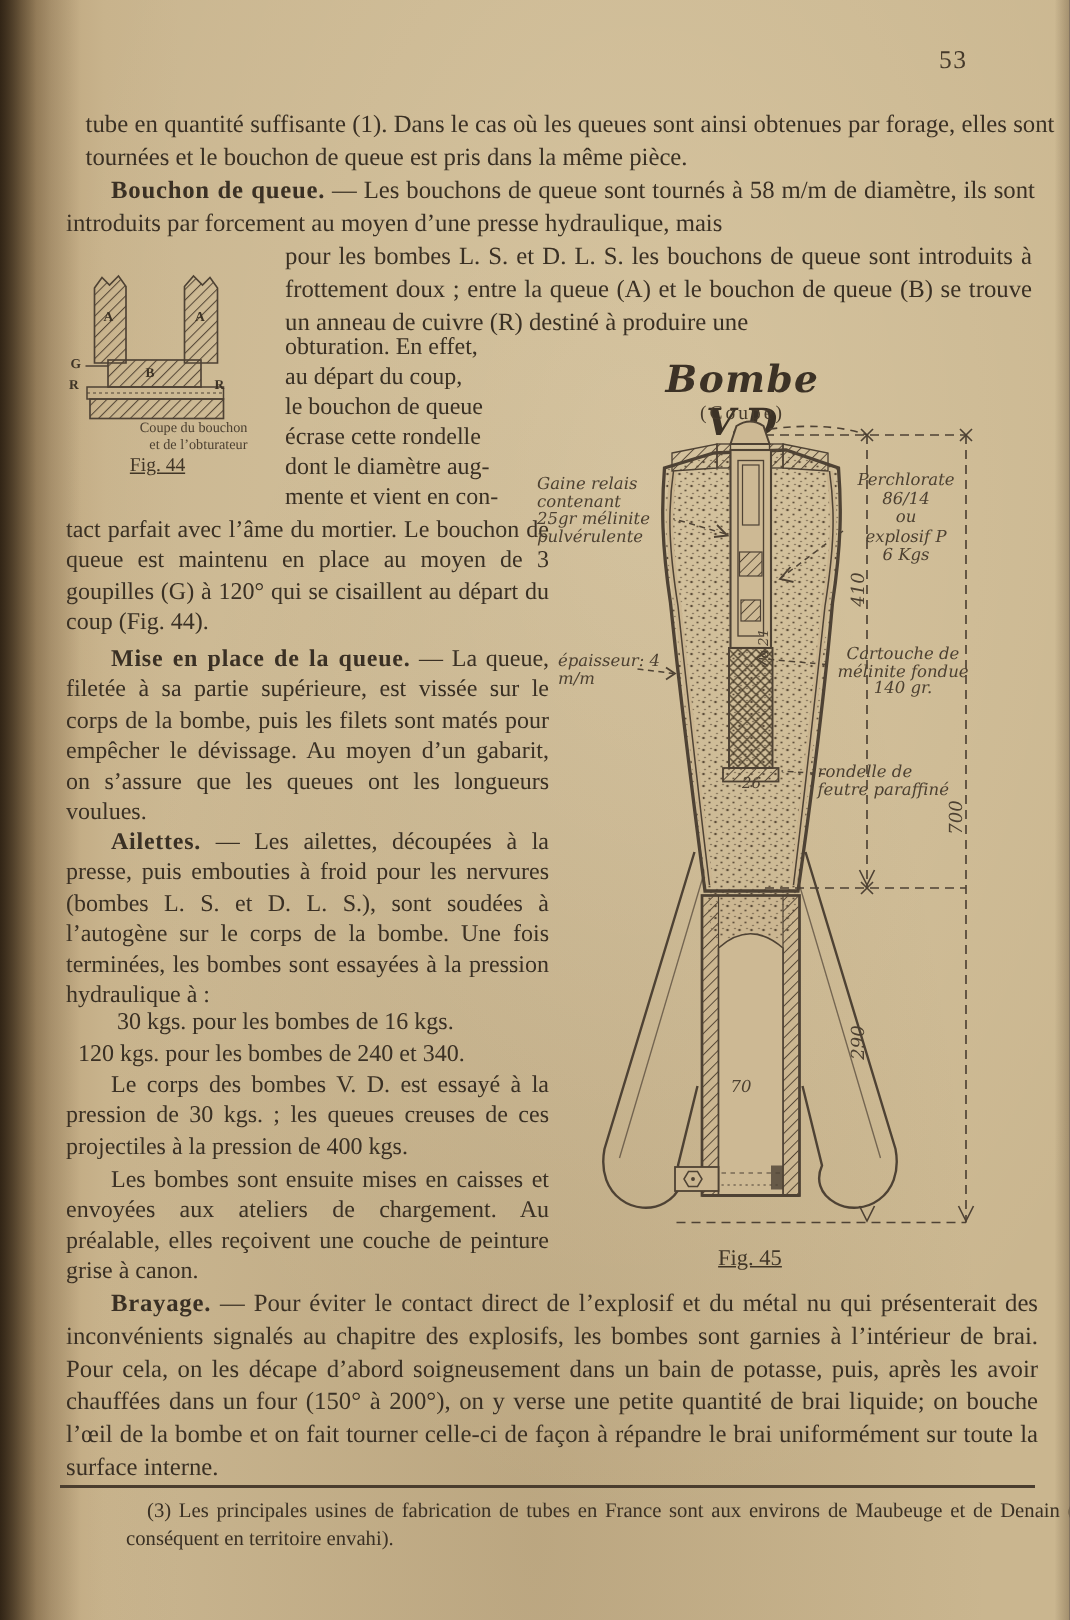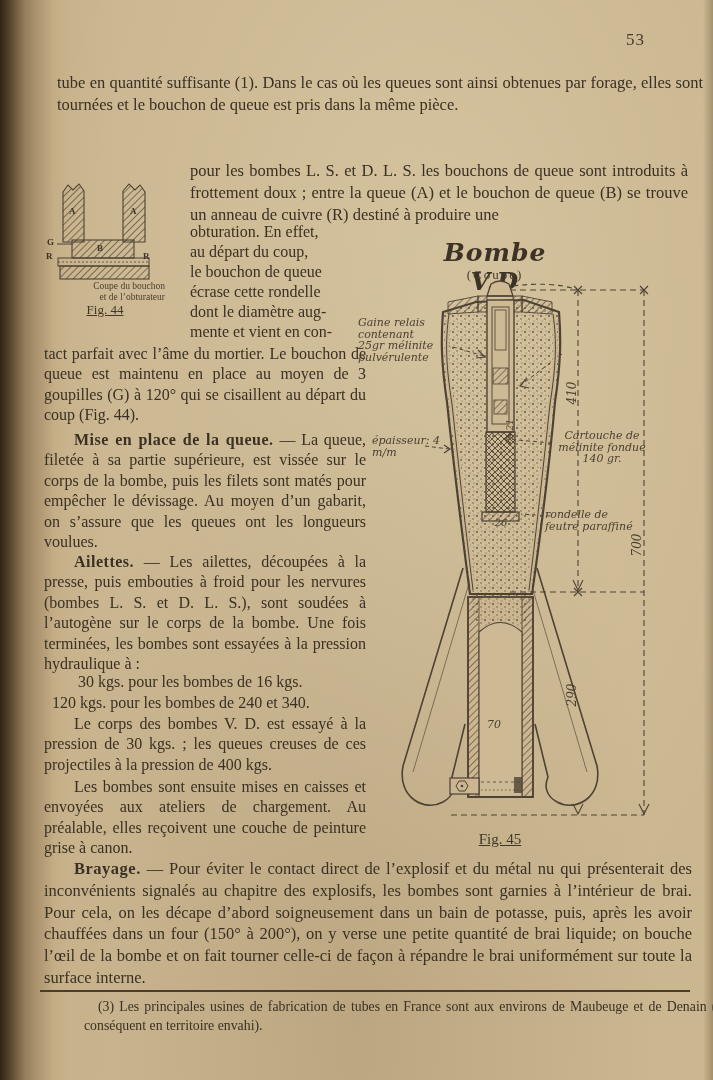--- a/index.html
+++ b/index.html
@@ -39,20 +39,24 @@
 <body>
 
 <div class="page">
   <div class="gutter"></div>
   <div class="edge-r"></div>
 
   <div class="pagenum" style="left:626px;top:30px;">53</div>
 
   <div class="tb full" style="left:57px;top:72px;width:646px;">tube en quantité suffisante (1). Dans le cas où les queues sont ainsi obtenues par forage, elles sont tournées et le bouchon de queue est pris dans la même pièce.</div>
 
+  <div class="tb full" style="left:44px;top:116px;width:646px;text-indent:30px;">
+    <b class="head">Bouchon de queue.</b>
+    <span>— Les bouchons de queue sont tournés à 58 m/m de diamètre, ils sont introduits par forcement au moyen d’une presse hydraulique, mais</span>
+  </div>
 
   <div class="tb full" style="left:190px;top:160px;width:498px;">pour les bombes L. S. et D. L. S. les bouchons de queue sont introduits à frottement doux ; entre la queue (A) et le bouchon de queue (B) se trouve un anneau de cuivre (R) destiné à produire une</div>
 
   <svg style="left:55px;top:176px;" width="100" height="104" viewBox="0 0 100 104">
     <defs>
       <pattern id="h44" width="5" height="5" patternUnits="userSpaceOnUse" patternTransform="rotate(45)">
         <line x1="0" y1="0" x2="0" y2="5" stroke="#564837" stroke-width="1.4"></line>
       </pattern>
     </defs>
     <g stroke="#4e4234" fill="none">
@@ -196,20 +200,24 @@
       <rect x="131" y="150" width="13" height="14" fill="url(#h45)" stroke-width="0.8"></rect>
       <rect x="123" y="182" width="29" height="80" fill="url(#x45)" stroke-width="1.3"></rect>
       <rect x="119" y="262" width="37" height="9" fill="url(#h45)" stroke-width="1.2"></rect>
     </g>
   </svg>
 
   <div class="hand" style="left:358px;top:317px;width:92px;text-align:left;">Gaine relais
 contenant
 25gr mélinite
 pulvérulente</div>
+  <div class="hand" style="left:556px;top:314px;width:96px;text-align:center;line-height:12.5px;">Perchlorate 86/14
+ou
+explosif P
+6 Kgs</div>
   <div class="hand" style="left:372px;top:435px;width:95px;">épaisseur: 4 m/m</div>
   <div class="hand" style="left:552px;top:430px;width:100px;text-align:center;">Cartouche de
 mélinite fondue
 140 gr.</div>
   <div class="hand" style="left:545px;top:509px;width:100px;">rondelle de
 feutre paraffiné</div>
 
   <div class="dim rot" style="left:557px;top:386px;width:30px;">410</div>
   <div class="dim rot" style="left:557px;top:688px;width:30px;">290</div>
   <div class="dim rot" style="left:622px;top:538px;width:30px;">700</div>

